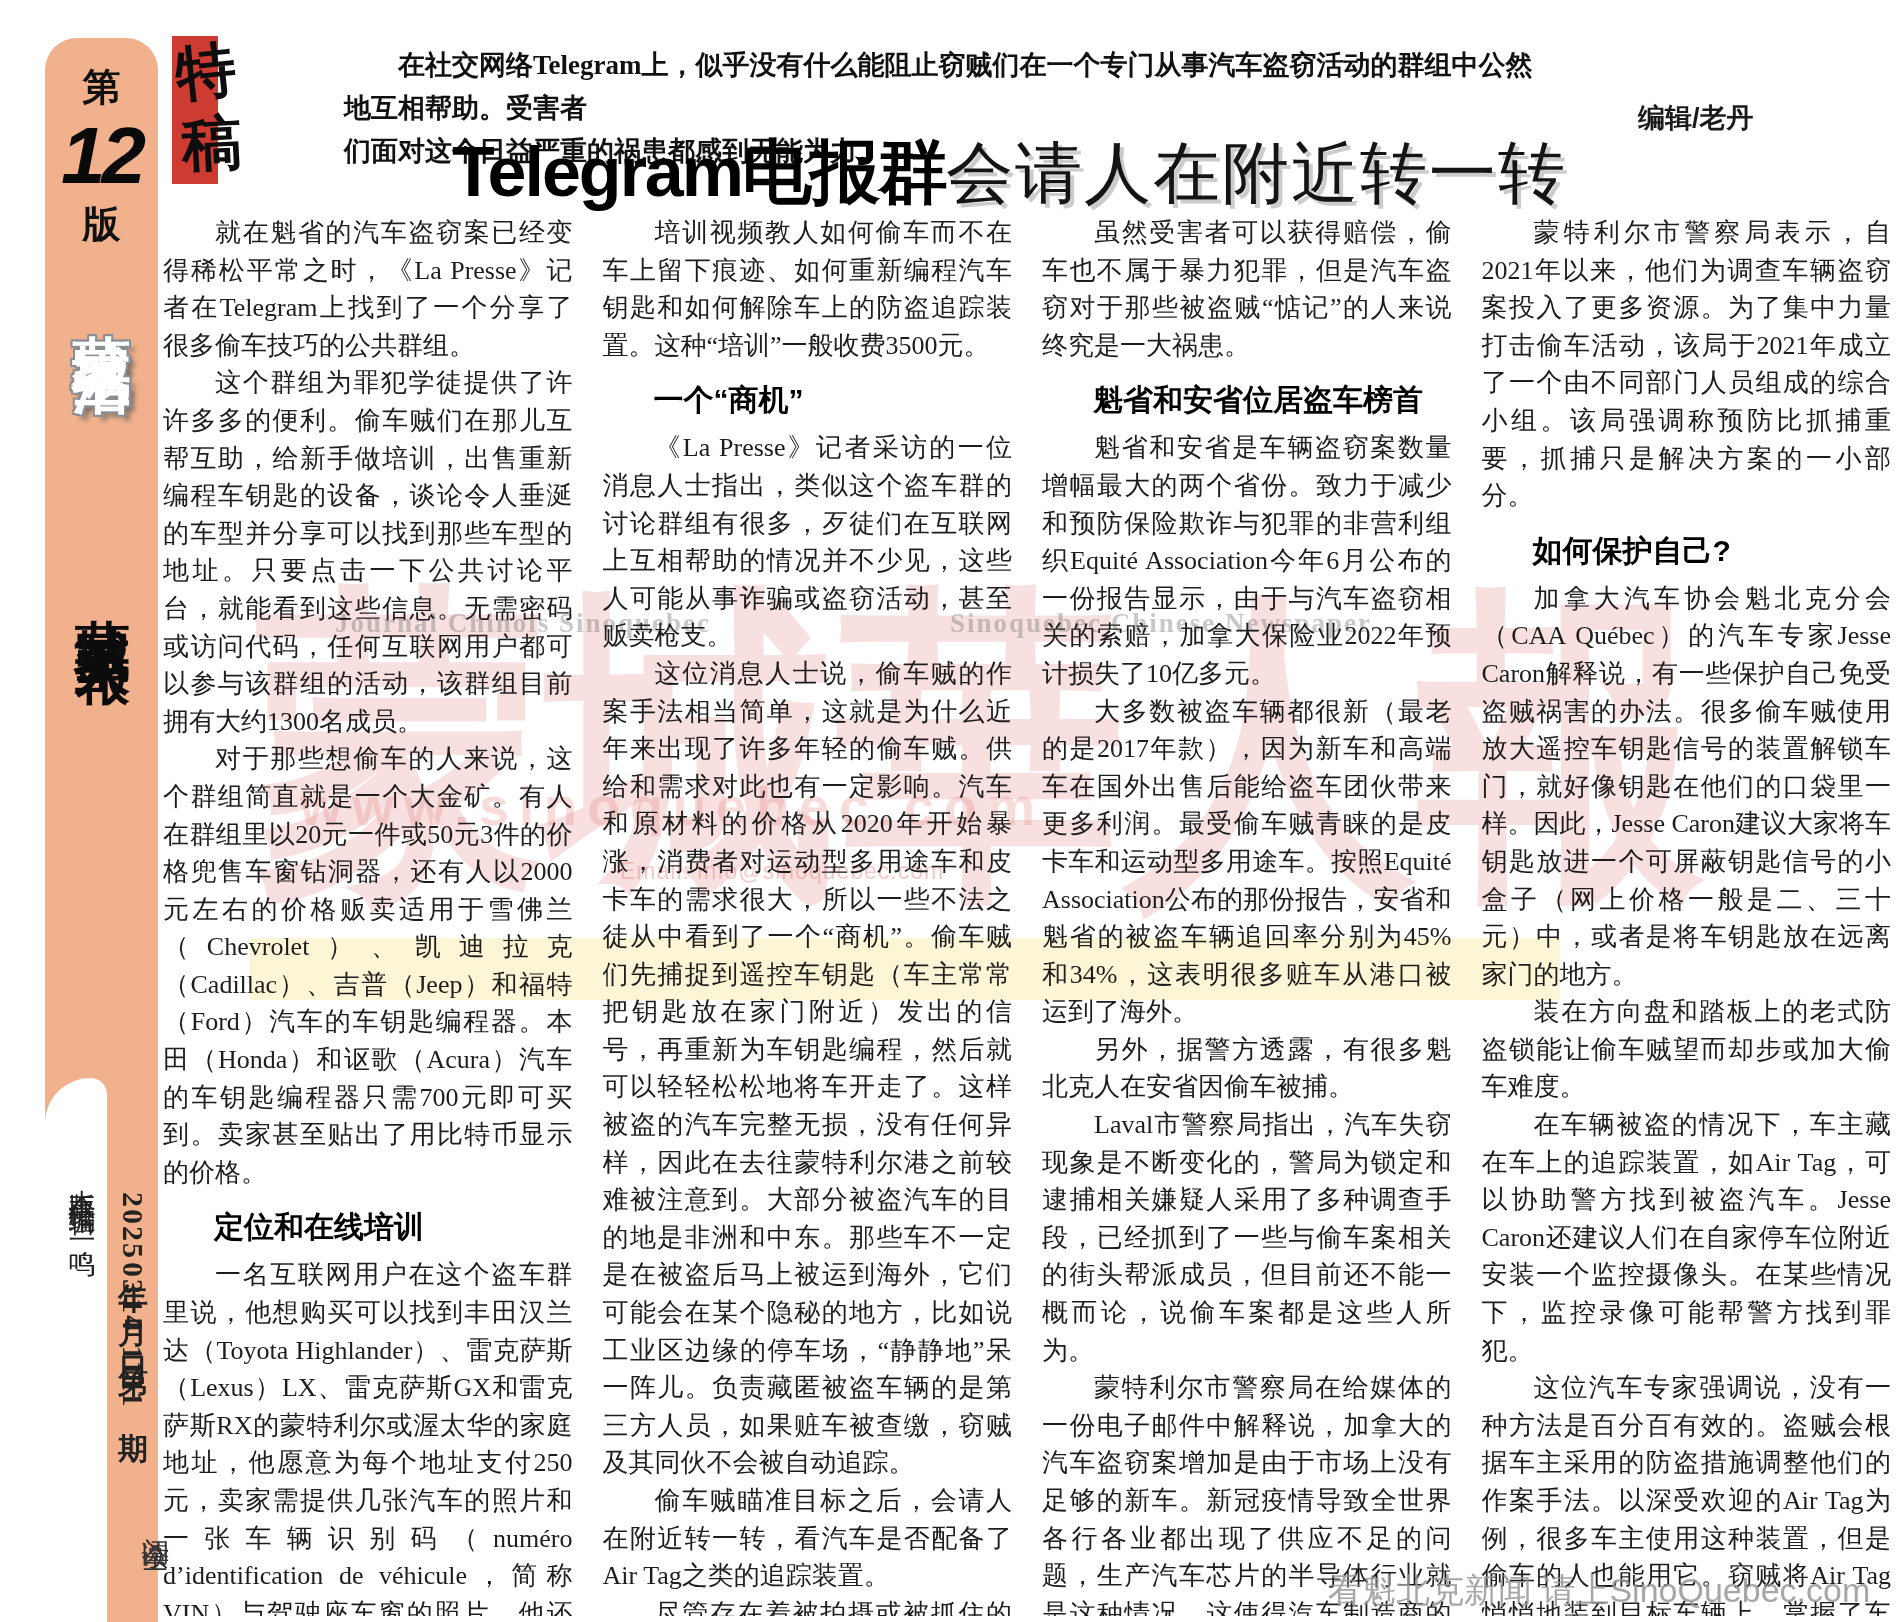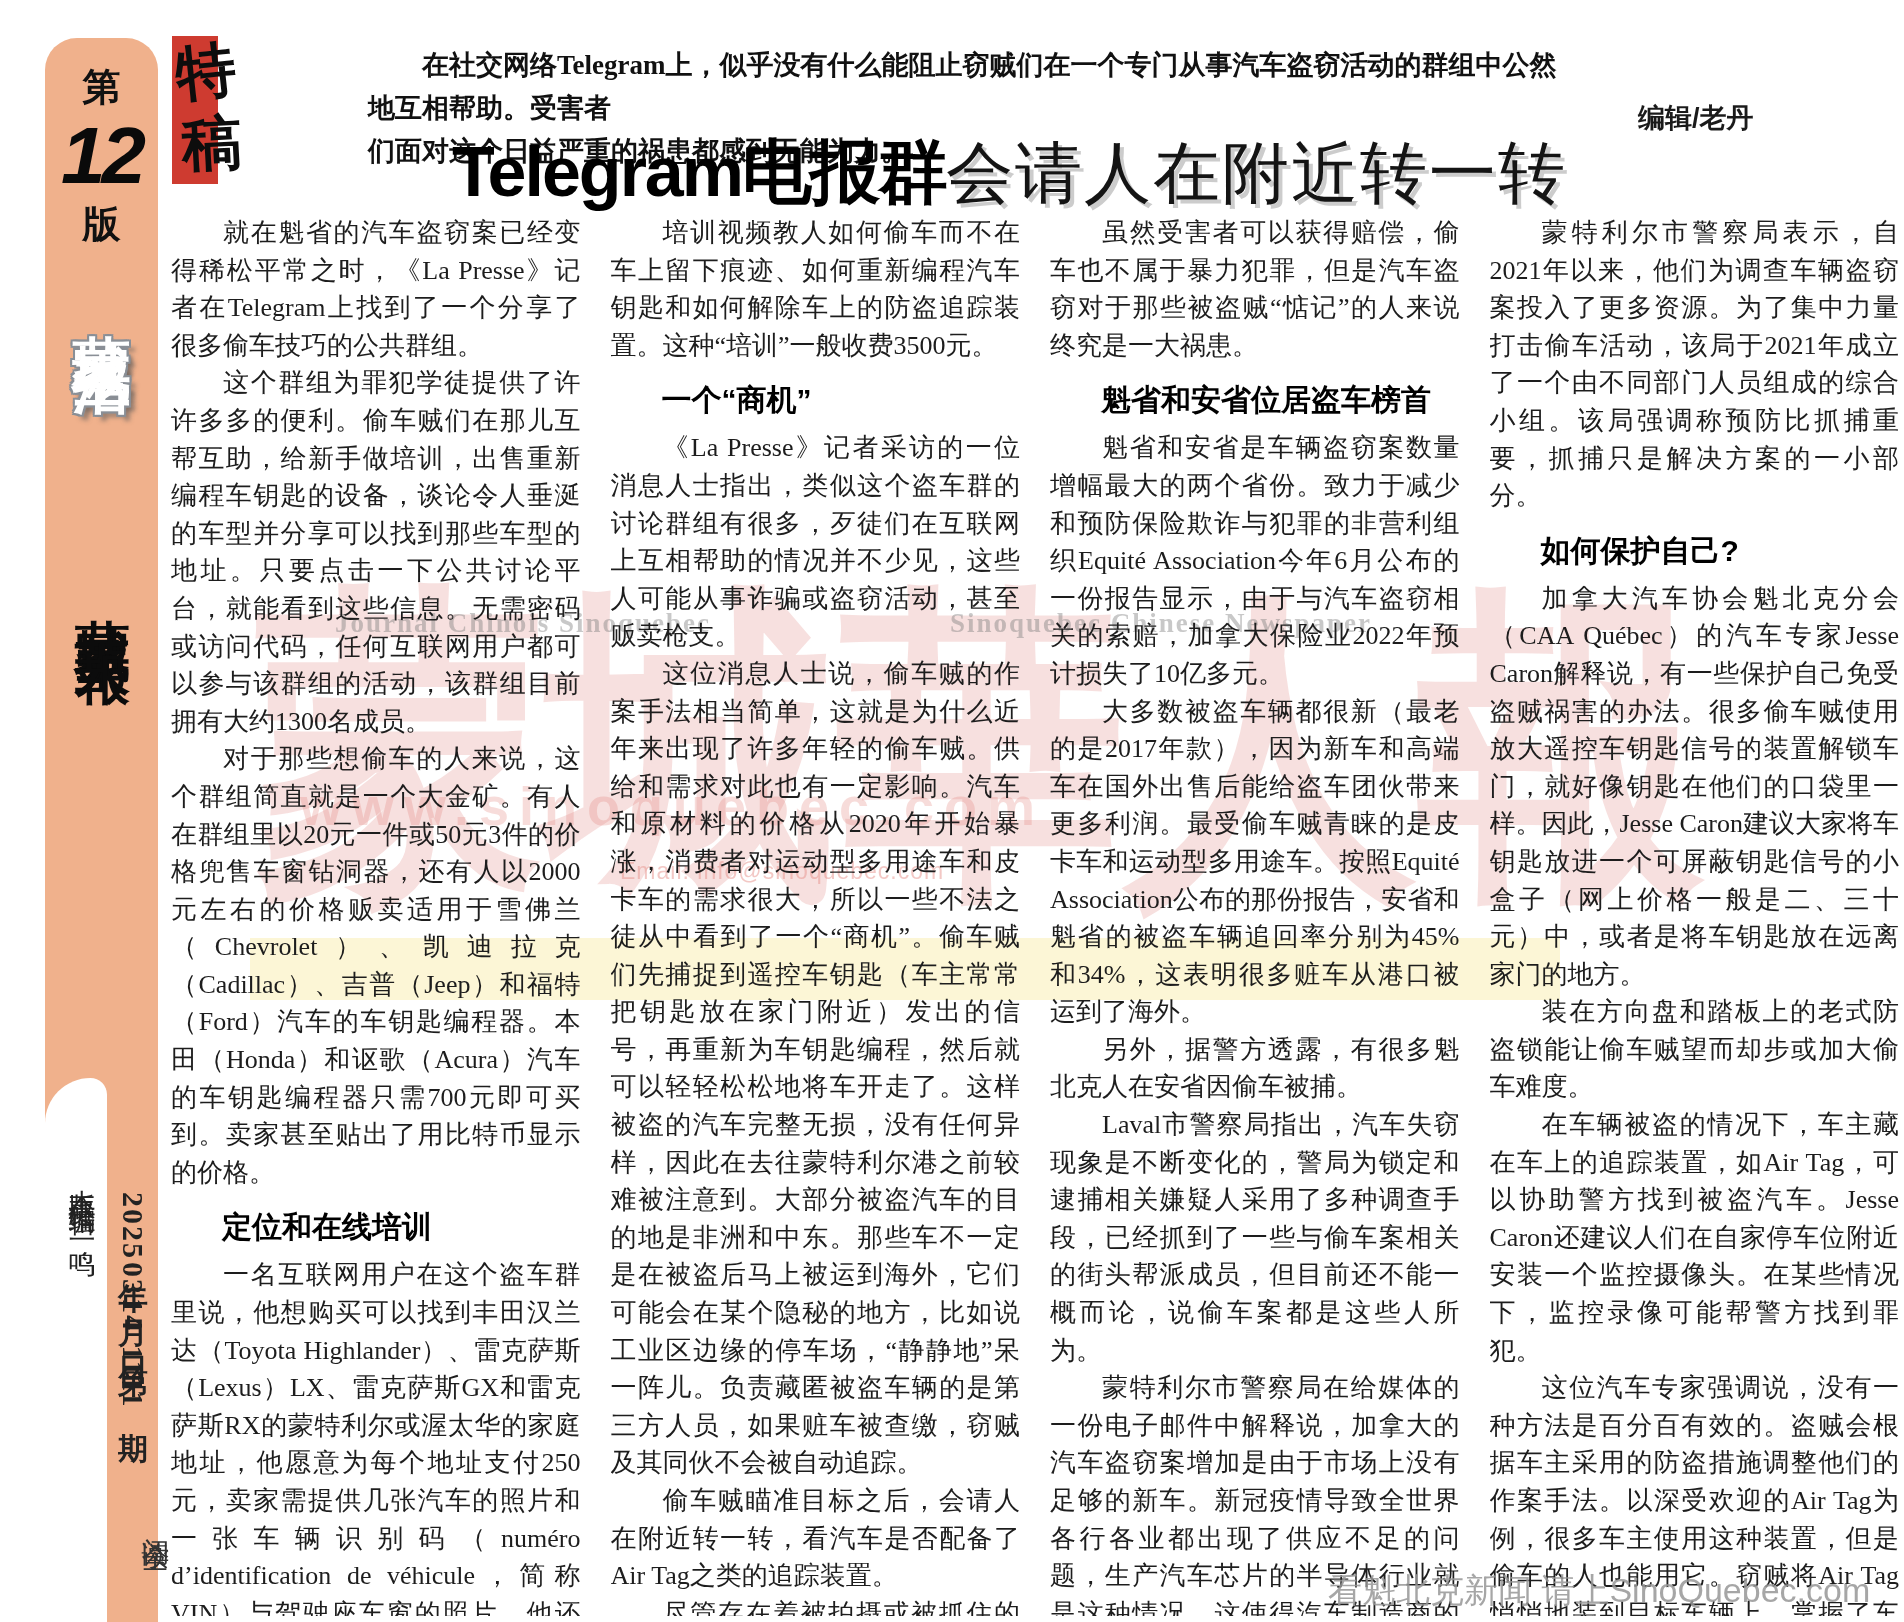--- a/index.html
+++ b/index.html
@@ -58,41 +58,41 @@
   }
   
   .feature-box{position:absolute;left:172px;top:36px;width:46px;height:148px;background:#ce3b30;}
   .feature-box .c1,.feature-box .c2{
     position:absolute;font-size:60px;font-weight:bold;color:#0d0d0d;line-height:60px;
     font-family:"Liberation Serif",serif;white-space:nowrap;
   }
   .feature-box .c1{left:4px;top:6px;transform:rotate(-6deg);}
   .feature-box .c2{left:10px;top:78px;transform:rotate(-3deg);}
   .lede{
-    position:absolute;left:368px;top:44px;width:1190px;
+    position:absolute;left:344px;top:44px;width:1190px;
     font-size:27px;font-weight:bold;line-height:43px;color:#111;
   }
   .lede .l1{text-indent:2em;}
   .editor-credit{
     position:absolute;left:1638px;top:100px;
     font-family:"Liberation Sans",sans-serif;font-weight:bold;font-size:27px;color:#1a1a1a;text-align:center;
   }
   .headline{position:absolute;left:452px;top:126px;white-space:nowrap;}
   .headline .hb{
     font-family:"Liberation Sans",sans-serif;font-weight:900;font-size:70px;
     letter-spacing:-2px;color:#000;
   }
   .headline .hl{
     font-family:"Liberation Serif",serif;font-weight:normal;font-size:67px;color:#141414;
     text-shadow:4px 4px 0 rgba(110,110,110,.35);letter-spacing:2px;
   }
   
   .columns{
     position:absolute;left:163px;top:214px;width:1728px;height:1402px;
-    display:flex;gap:30px;z-index:2;margin-left:8px;
+    display:flex;gap:30px;z-index:2;
   }
   .col{flex:1 1 0;overflow:hidden;}
   .col p{
     margin:0;text-indent:2em;text-align:justify;
     font-size:26px;line-height:37.6px;color:#1d1d1d;
   }
   .col h3{
     margin:16px 0 8px 0;text-indent:1.7em;
     font-family:"Liberation Sans",sans-serif;font-weight:bold;font-size:30px;color:#000;
   }

